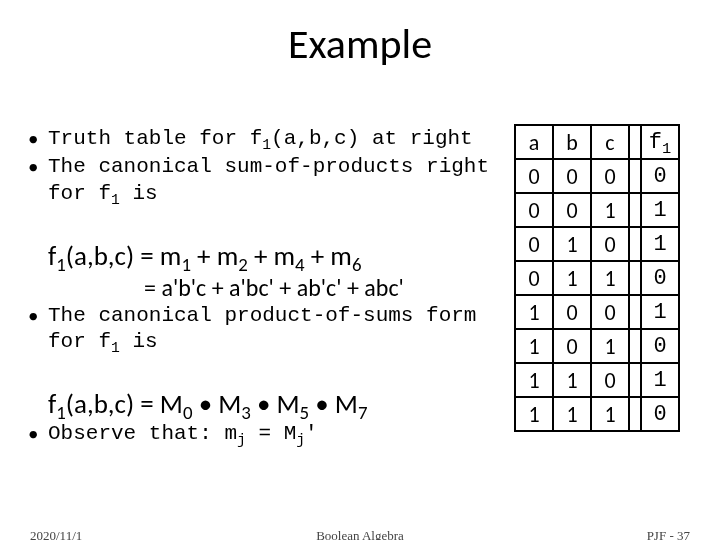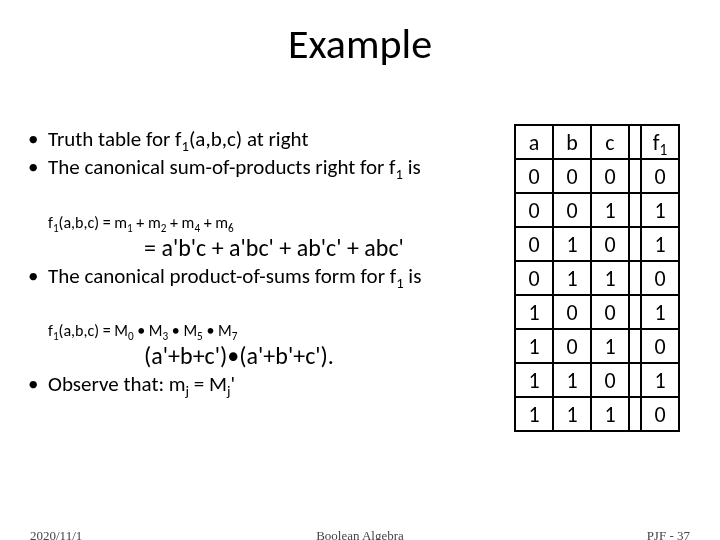--- a/index.html
+++ b/index.html
@@ -39,24 +39,25 @@
     flex-direction: row;
     margin-bottom: 2px;
   }
   .bullet .dot {
     width: 20px;
     flex: 0 0 20px;
     text-align: left;
   }
   .bullet .txt {
     flex: 1;
+    font-family: Liberation Mono, monospace;
   }
   .indent {
     margin-left: 20px;
-    font-size: 16px;
+    font-size: 27px;
     line-height: 1.25;
     margin-top: 32px;
   }
   .indent2 {
     margin-left: 116px;
     font-size: 24px;
     line-height: 1.25;
   }
   sub {
     font-size: 0.7em;
@@ -79,20 +80,21 @@
     vertical-align: middle;
     font-size: 22px;
     font-weight: 400;
     padding: 0;
   }
   .truth-table th {
     font-weight: 400;
   }
   .truth-table th.fcol, .truth-table td.fcol {
     border-left: 2px solid #000;
+    font-family: Liberation Mono, monospace;
   }
   .truth-table .gap {
     border-top: 2px solid #000;
     border-bottom: 2px solid #000;
     border-left: none;
     border-right: none;
     width: 10px;
     background: #fff;
   }
 
@@ -152,21 +154,20 @@
 
     <div class="bullet">
       <div class="dot">•</div>
       <div class="txt">
         <span>The canonical product-of-sums form for f</span><sub>1</sub><span> is</span>
       </div>
     </div>
     <div class="indent">
       <span>f</span><sub>1</sub><span>(a,b,c) = M</span><sub>0</sub><span> • M</span><sub>3</sub><span> • M</span><sub>5</sub><span> • M</span><sub>7</sub>
     </div>
-    <div class="indent2">(a'+b+c')•(a'+b'+c').</div>
 
     <div class="bullet">
       <div class="dot">•</div>
       <div class="txt">
         <span>Observe that: m</span><sub>j</sub><span> = M</span><sub>j</sub><span>'</span>
       </div>
     </div>
 
   </div>
 

